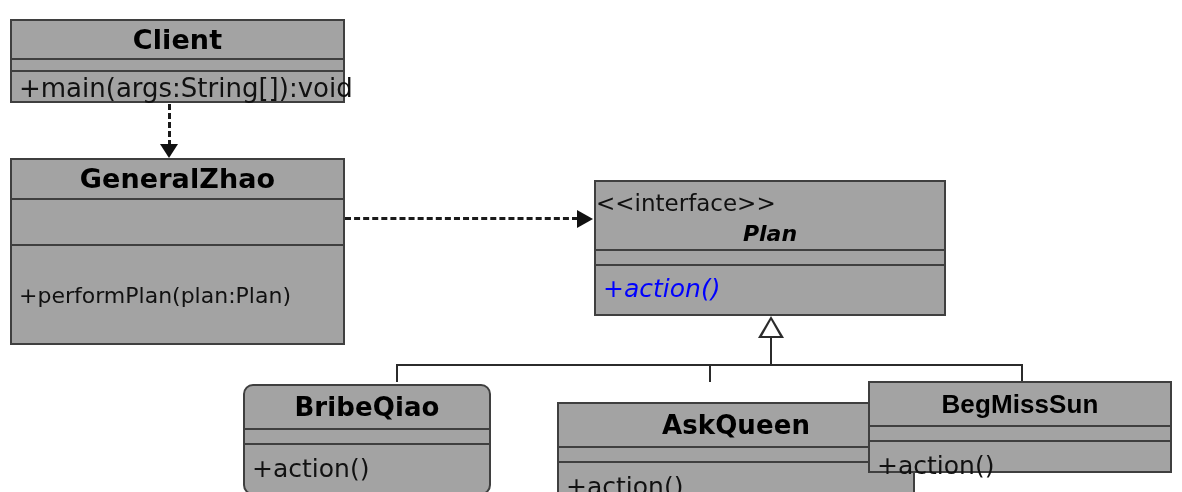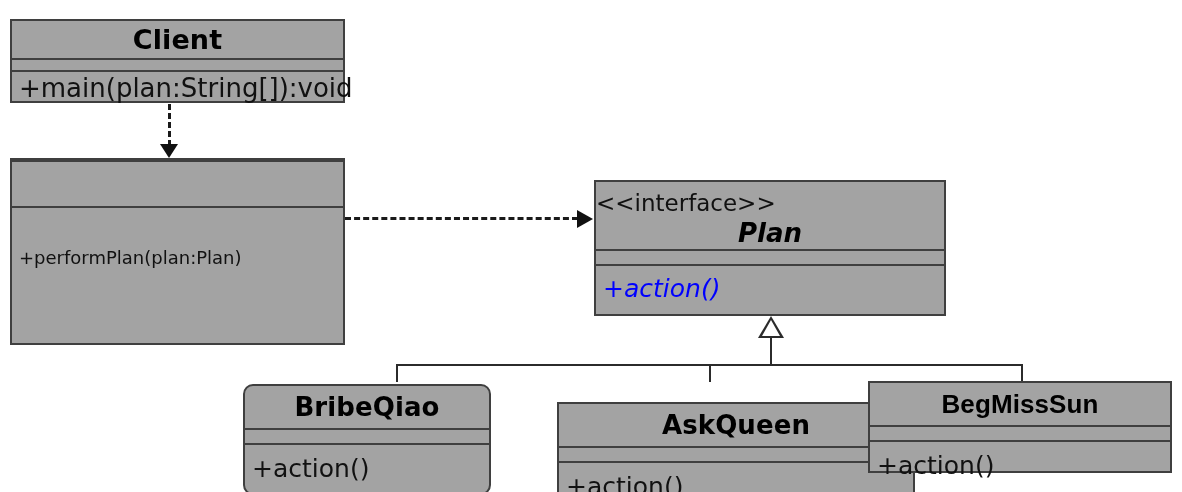--- a/index.html
+++ b/index.html
@@ -48,24 +48,24 @@
     color: #111111;
     white-space: nowrap;
     padding-left: 7px;
   }
 
   
   .t-client-name   { font-size: 27px; line-height: 37px; }
   .t-client-member { font-size: 26px; line-height: 33px; }
 
   .t-gz-name       { font-size: 27px; line-height: 38px; }
-  .t-gz-member     { font-size: 18px; line-height: 100px; }
+  .t-gz-member     { font-size: 22px; line-height: 100px; }
 
   .t-plan-stereo   { font-size: 23px; line-height: 30px; font-weight: normal; color:#111; }
-  .t-plan-name     { font-size: 26px; line-height: 31px; text-align:center; font-weight: bold; font-style: italic; color:#000; }
+  .t-plan-name     { font-size: 22px; line-height: 31px; text-align:center; font-weight: bold; font-style: italic; color:#000; }
   .t-plan-member   { font-size: 25px; line-height: 45px; font-style: italic; }
 
   .t-sub-name      { font-size: 26px; line-height: 42px; }
   .t-sub-member    { font-size: 25px; line-height: 48px; }
 
   .blue-member { color: #0000ff; }
 
   
   .face-alt { font-family: "Liberation Sans", sans-serif; }
   .face-main { font-family: "DejaVu Sans", sans-serif; }
@@ -144,24 +144,25 @@
 
   <div class="conn solid-v" style="left:396px; top:364px; height:18px;"></div>
 
   <div class="conn solid-v" style="left:709px; top:364px; height:18px;"></div>
 
   <div class="conn solid-v" style="left:1021px; top:364px; height:18px;"></div>
 
   <div class="uml-class face-main" style="left:10px; top:19px; width:335px; height:84px;">
     <div class="uml-row class-name t-client-name">Client</div>
     <div class="uml-row row-divider" style="height:12px;"></div>
-    <div class="uml-row row-divider member t-client-member">+main(plan:String[]):void</div>
+    <div class="uml-row row-divider member t-client-member">+main(args:String[]):void</div>
   </div>
 
   <div class="uml-class face-main" style="left:10px; top:158px; width:335px; height:187px;">
+    <div class="uml-row class-name t-gz-name">GeneralZhao</div>
     <div class="uml-row row-divider" style="height:46px;"></div>
     <div class="uml-row row-divider member t-gz-member">+performPlan(plan:Plan)</div>
   </div>
 
   <div class="uml-class face-main" style="left:594px; top:180px; width:352px; height:136px;">
     <div class="uml-row" style="padding-top:6px;">
       <div class="t-plan-stereo">&lt;&lt;interface&gt;&gt;</div>
       <div class="t-plan-name">Plan</div>
     </div>
     <div class="uml-row row-divider" style="height:15px;"></div>

